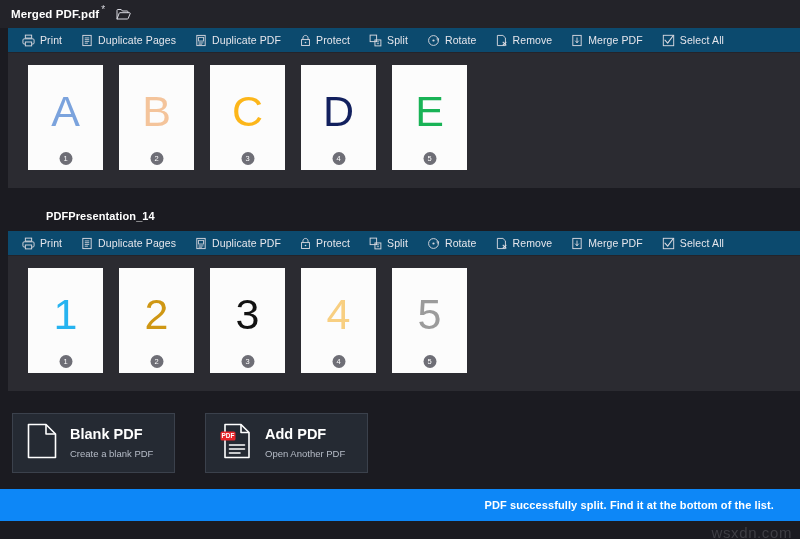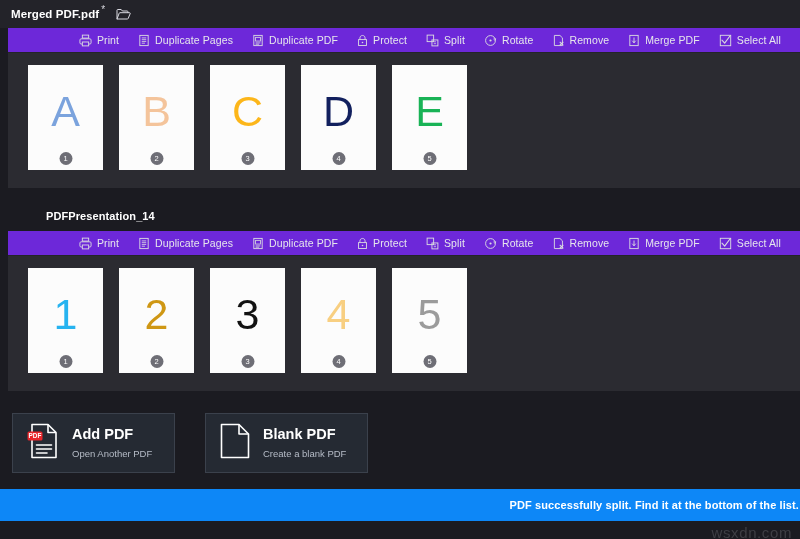--- a/index.html
+++ b/index.html
@@ -45,26 +45,25 @@
 
   
   .panel {
     position: absolute;
     left: 8px;
     right: 0px;
     background: #2b2b31;
   }
   .panel-head {
     height: 25px;
-    background: #6d28d9;
+    background: #0c4a6e;
     display: flex;
     align-items: center;
     padding-left: 14px;
     border-bottom: 1px solid #24242a;
-    justify-content: flex-end;
   }
   .tool {
     display: flex;
     align-items: center;
     gap: 5px;
     margin-right: 19px;
     cursor: pointer;
     white-space: nowrap;
   }
   .tool .lbl {
@@ -157,21 +156,21 @@
   
   .statusbar {
     position: absolute;
     left: 0; right: 0;
     top: 489px;
     height: 32px;
     background: #0d87f7;
     display: flex;
     align-items: center;
     justify-content: flex-end;
-    padding-right: 1px;
+    padding-right: 26px;
   }
   .statusbar .msg {
     color: #ffffff;
     font-size: 11px;
     font-weight: bold;
     letter-spacing: .1px;
   }
   .watermark {
     position: absolute;
     right: 8px;
@@ -430,47 +429,47 @@
         <span class="badge">4</span>
       </div>
       <div class="thumb">
         <span class="glyph" style="color:#9b9b9b">5</span>
         <span class="badge">5</span>
       </div>
     </div>
   </div>
 
   <div class="cards">
+    <div class="card">
+      <span>
+        <svg width="30" height="36" viewBox="0 0 30 36" fill="none">
+          <path d="M1.5 1.5H19L28.5 11V34.5H1.5V1.5Z" stroke="#ffffff" stroke-width="1.6" stroke-linejoin="round"></path>
+          <path d="M19 1.5V11H28.5" stroke="#ffffff" stroke-width="1.6" stroke-linejoin="round"></path>
+        </svg>
+      </span>
+      <span>
+        <span class="ctitle">Blank PDF</span><br>
+        <span class="csub">Create a blank PDF</span>
+      </span>
+    </div>
     <div class="card">
       <span>
         <svg width="32" height="36" viewBox="0 0 32 36" fill="none">
           <path d="M5 1.5H21L29 9.5V34.5H5V1.5Z" stroke="#ffffff" stroke-width="1.6" stroke-linejoin="round"></path>
           <path d="M21 1.5V9.5H29" stroke="#ffffff" stroke-width="1.6" stroke-linejoin="round"></path>
           <path d="M9.5 22H24.5M9.5 26H24.5M9.5 30H20" stroke="#ffffff" stroke-width="1.6" stroke-linecap="round"></path>
           <rect x="0.5" y="8.5" width="15" height="9" rx="1.6" fill="#e8252a"></rect>
           <text x="8" y="15.4" font-family="'Liberation Sans',sans-serif" font-size="6.4" font-weight="bold" fill="#ffffff" text-anchor="middle">PDF</text>
         </svg>
       </span>
       <span>
         <span class="ctitle">Add PDF</span><br>
         <span class="csub">Open Another PDF</span>
       </span>
     </div>
-    <div class="card">
-      <span>
-        <svg width="30" height="36" viewBox="0 0 30 36" fill="none">
-          <path d="M1.5 1.5H19L28.5 11V34.5H1.5V1.5Z" stroke="#ffffff" stroke-width="1.6" stroke-linejoin="round"></path>
-          <path d="M19 1.5V11H28.5" stroke="#ffffff" stroke-width="1.6" stroke-linejoin="round"></path>
-        </svg>
-      </span>
-      <span>
-        <span class="ctitle">Blank PDF</span><br>
-        <span class="csub">Create a blank PDF</span>
-      </span>
-    </div>
   </div>
 
   <div class="statusbar">
     <span class="msg">PDF successfully split. Find it at the bottom of the list.</span>
   </div>
 
   <div class="watermark">wsxdn.com</div>
 
 </div>
 

